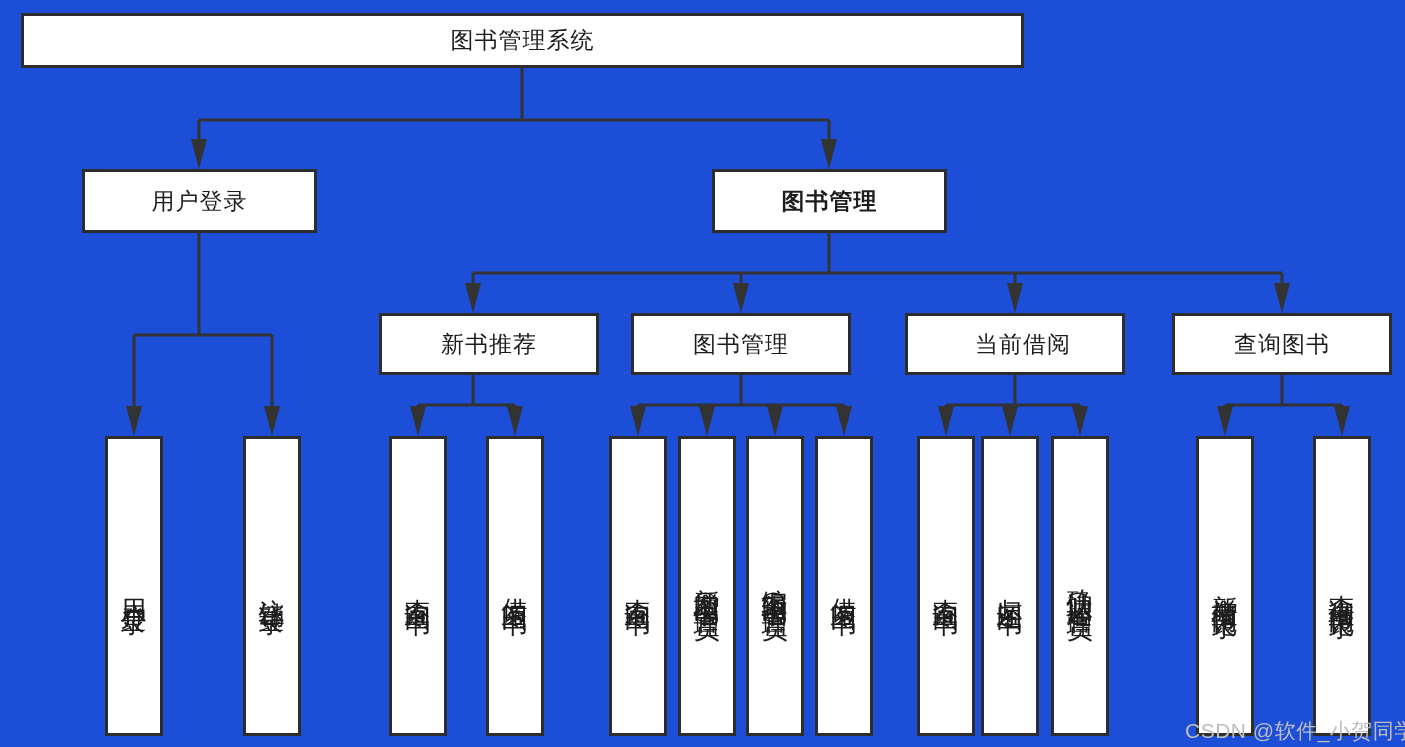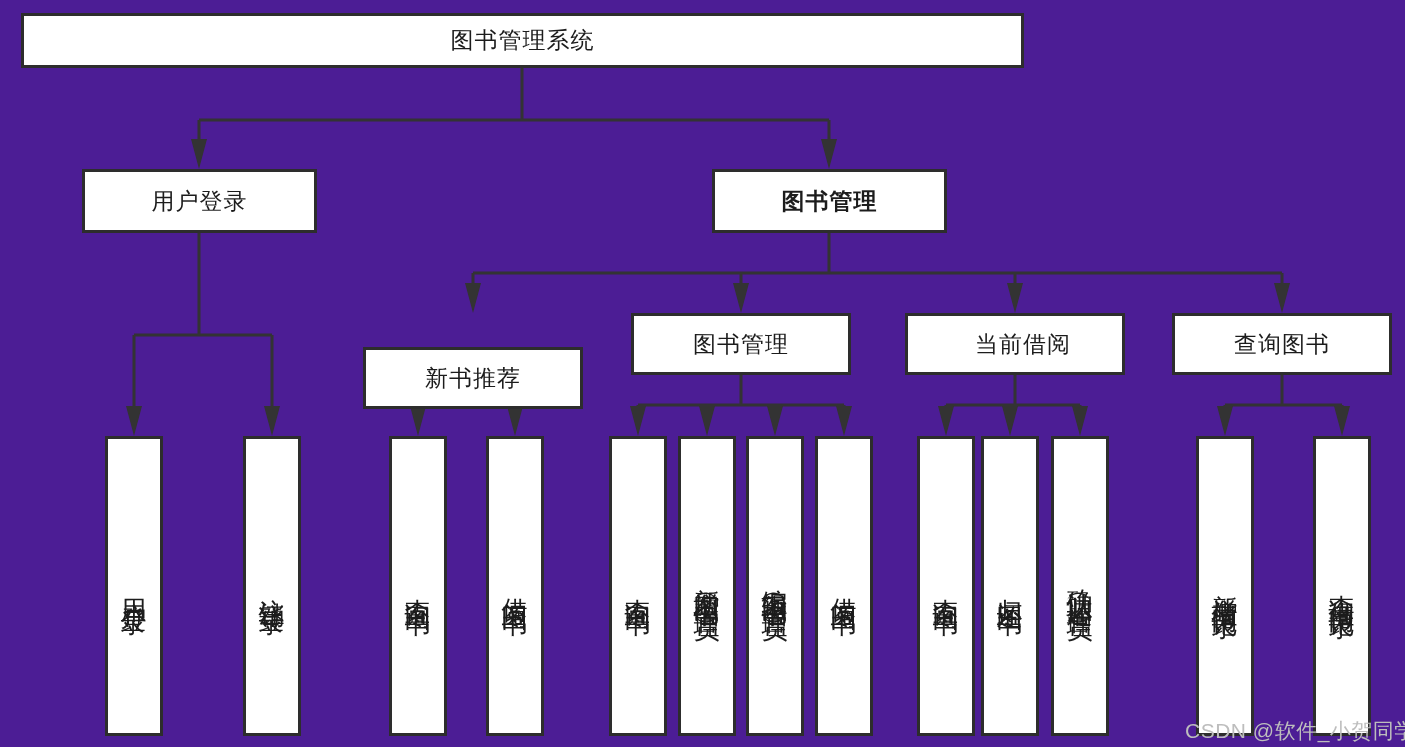--- a/index.html
+++ b/index.html
@@ -1,38 +1,38 @@
 <!DOCTYPE html>
 <html><head>
 <meta charset="utf-8">
 <style>
   html,body{margin:0;padding:0;background:#ffffff;}
   .canvas{
-    position:relative;width:1405px;height:747px;background:#4c1d95;
+    position:relative;width:1405px;height:747px;background:#1d4ed8;
     font-family:"Liberation Sans","DejaVu Sans",sans-serif;overflow:hidden;
   }
   .connectors{position:absolute;left:0;top:0;z-index:0;}
   .box{
     position:absolute;box-sizing:border-box;border:3px solid #2d2d2d;background:#ffffff;
     display:flex;align-items:center;justify-content:center;
     color:#1c1c1c;z-index:1;text-align:center;
   }
   .h{font-size:23px;letter-spacing:1px;white-space:nowrap;}
   .v{
     writing-mode:vertical-rl;text-orientation:mixed;
     font-size:26px;letter-spacing:4px;line-height:1;
   }
   
   .n-root{left:21px;top:13px;width:1003px;height:55px;}
   
   .n-l2a{left:82px; top:169px;width:235px;height:64px;}
   .n-l2b{left:712px;top:169px;width:235px;height:64px;font-weight:bold;}
   
   .l3{top:313px;width:220px;height:62px;}
-  .n-l3a{left:363px;margin-top:34px;} .n-l3b{left:631px;} .n-l3c{left:905px;padding-left:16px;} .n-l3d{left:1172px;}
+  .n-l3a{left:379px;} .n-l3b{left:631px;} .n-l3c{left:905px;padding-left:16px;} .n-l3d{left:1172px;}
   
   .leaf{top:436px;width:58px;height:300px;}
   .lf1{left:105px;} .lf2{left:243px;}
   .lf3{left:389px;} .lf4{left:486px;}
   .lf5{left:609px;} .lf6{left:678px;} .lf7{left:746px;} .lf8{left:815px;}
   .lf9{left:917px;} .lf10{left:981px;} .lf11{left:1051px;}
   .lf12{left:1196px;} .lf13{left:1313px;}
   .watermark{
     position:absolute;left:1185px;top:717px;z-index:3;
     font-size:21px;color:#bdbdbd;letter-spacing:0.5px;white-space:nowrap;

